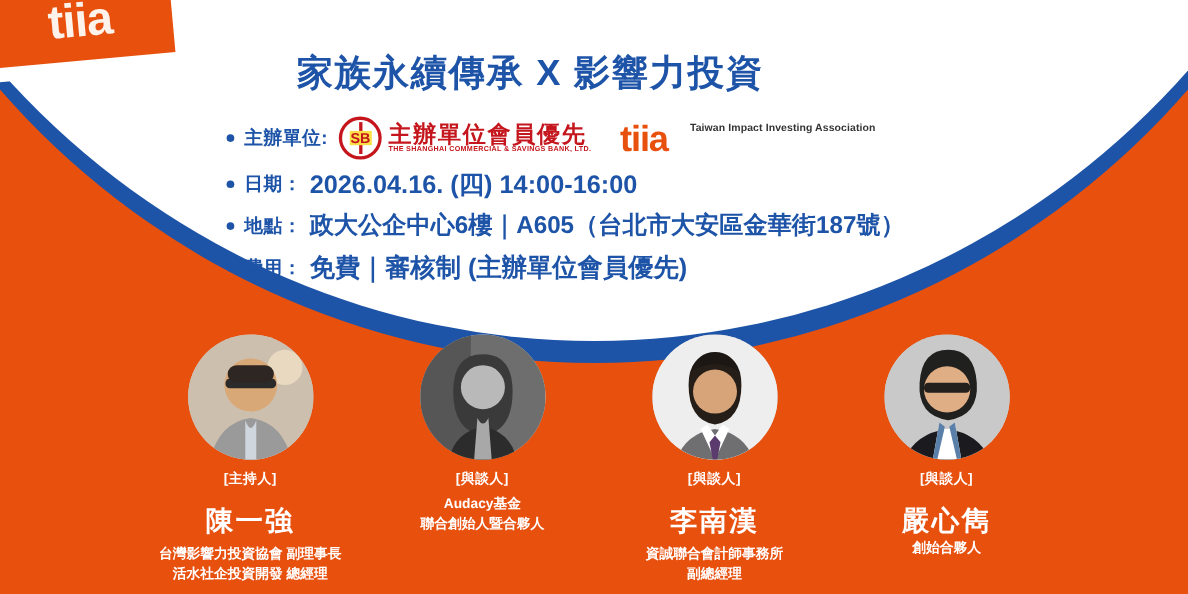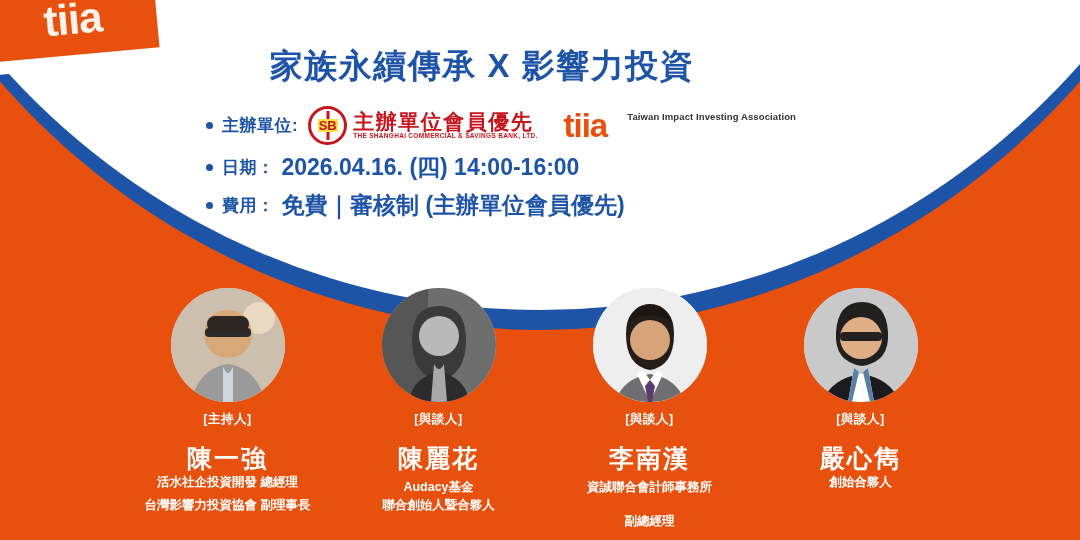--- a/index.html
+++ b/index.html
@@ -198,20 +198,25 @@
         </span>
       </span>
     </div>
 
     <div class="info-row">
       <span class="bullet"></span>
       <span class="label">日期：</span>
       <span class="value">2026.04.16. (四) 14:00-16:00</span>
     </div>
 
+    <div class="info-row">
+      <span class="bullet"></span>
+      <span class="label">地點：</span>
+      <span class="value value-sm">政大公企中心6樓｜A605（台北市大安區金華街187號）</span>
+    </div>
 
     <div class="info-row">
       <span class="bullet"></span>
       <span class="label">費用：</span>
       <span class="value">免費｜審核制 (主辦單位會員優先)</span>
     </div>
 
   </div>
 
   <div class="speakers">
@@ -223,57 +228,56 @@
           <circle cx="88" cy="30" r="16" fill="#e8d9c0"></circle>
           <circle cx="57" cy="46" r="24" fill="#d9a877"></circle>
           <rect x="34" y="40" width="46" height="9" rx="4" fill="#2b2b2b"></rect>
           <rect x="36" y="28" width="42" height="16" rx="8" fill="#2e2622"></rect>
           <path d="M20 114 q8-34 37-38 q29 4 37 38 z" fill="#9a9a9a"></path>
           <path d="M52 78 q5 14 10 0 l0 36 l-10 0 z" fill="#cfd6dd"></path>
         </svg>
       </div>
       <div class="role">[主持人]</div>
       <div class="sname">陳一強</div>
+      <div class="org">台灣影響力投資協會 副理事長</div>
       <div class="org" style="margin-top:0">活水社企投資開發 總經理</div>
-      <div class="org">台灣影響力投資協會 副理事長</div>
     </div>
 
     <div class="speaker">
       <div class="photo">
         <svg viewBox="0 0 114 114" aria-hidden="true">
           <rect width="114" height="114" fill="#6e6e6e"></rect>
           <rect x="0" y="0" width="46" height="114" fill="#565656"></rect>
           <path d="M30 52 q0-34 27-34 q27 0 27 34 q0 36-27 40 q-27-4-27-40z" fill="#3a3a3a"></path>
           <circle cx="57" cy="48" r="20" fill="#b9b9b9"></circle>
           <path d="M26 114 q6-26 31-30 q25 4 31 30 z" fill="#2c2c2c"></path>
           <path d="M52 76 q5 10 10 0 l3 38 l-16 0 z" fill="#a8a8a8"></path>
         </svg>
       </div>
       <div class="role">[與談人]</div>
-      <div class="sname">陳麗花</div>
       <div class="org">Audacy基金</div>
       <div class="org" style="margin-top:0">聯合創始人暨合夥人</div>
     </div>
 
     <div class="speaker">
       <div class="photo">
         <svg viewBox="0 0 114 114" aria-hidden="true">
           <rect width="114" height="114" fill="#eeeeee"></rect>
           <path d="M33 46 q0-28 24-28 q24 0 24 28 q0 32-24 36 q-24-4-24-36z" fill="#241d18"></path>
           <circle cx="57" cy="52" r="20" fill="#d7a479"></circle>
           <path d="M35 34 q22-14 44 0 q-6-18-22-18 q-16 0-22 18z" fill="#1c1713"></path>
           <path d="M22 114 q8-24 35-28 q27 4 35 28 z" fill="#6f6f72"></path>
           <path d="M50 82 l7 10 l7-10 l6 4 l-13 28 l-13-28z" fill="#ffffff"></path>
           <path d="M57 92 l5 6 l-3 16 l-4 0 l-3-16z" fill="#5b3a6e"></path>
         </svg>
       </div>
       <div class="role">[與談人]</div>
       <div class="sname">李南漢</div>
       <div class="org">資誠聯合會計師事務所</div>
-      <div class="org" style="margin-top:16px">副總經理</div>
+      <div class="org" style="margin-top:0">副總經理</div>
     </div>
 
     <div class="speaker">
       <div class="photo">
         <svg viewBox="0 0 114 114" aria-hidden="true">
           <rect width="114" height="114" fill="#c9c9c9"></rect>
           <path d="M32 44 q2-30 26-30 q24 0 26 30 q2 30-26 34 q-28-4-26-34z" fill="#20201f"></path>
           <circle cx="57" cy="50" r="21" fill="#dfae85"></circle>
           <rect x="36" y="44" width="42" height="9" rx="4" fill="#23201e"></rect>
           <path d="M18 114 q10-24 39-28 q29 4 39 28 z" fill="#1b1b1f"></path>

